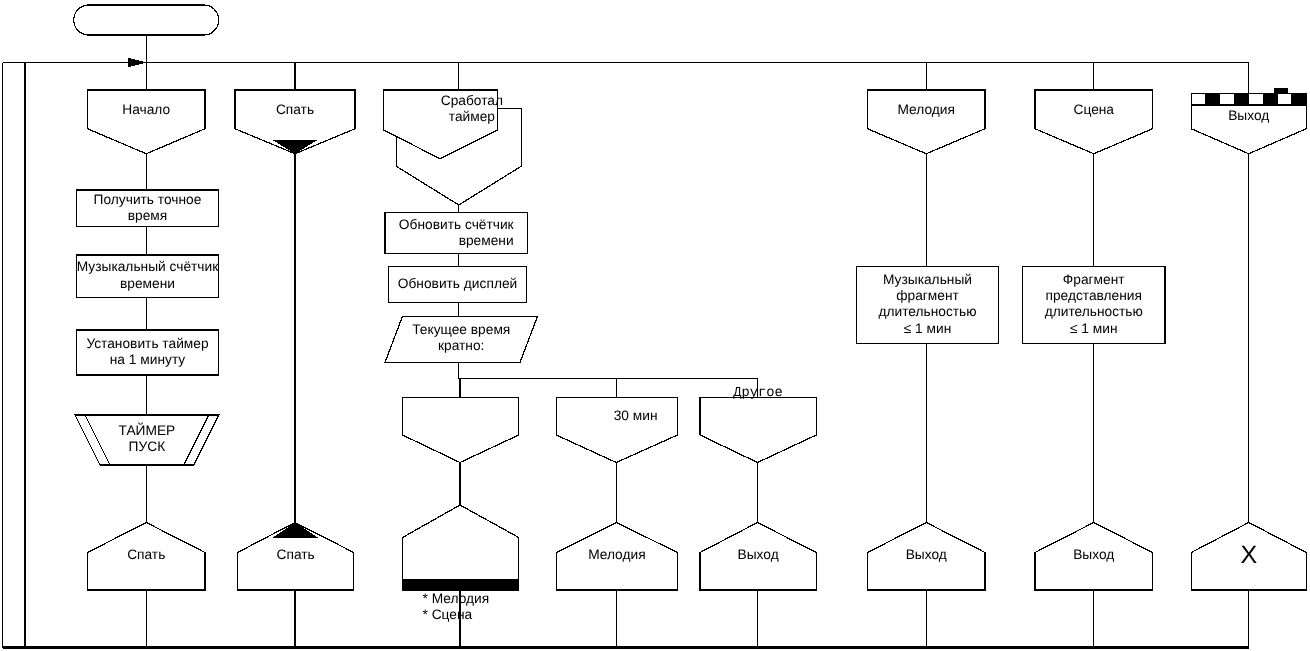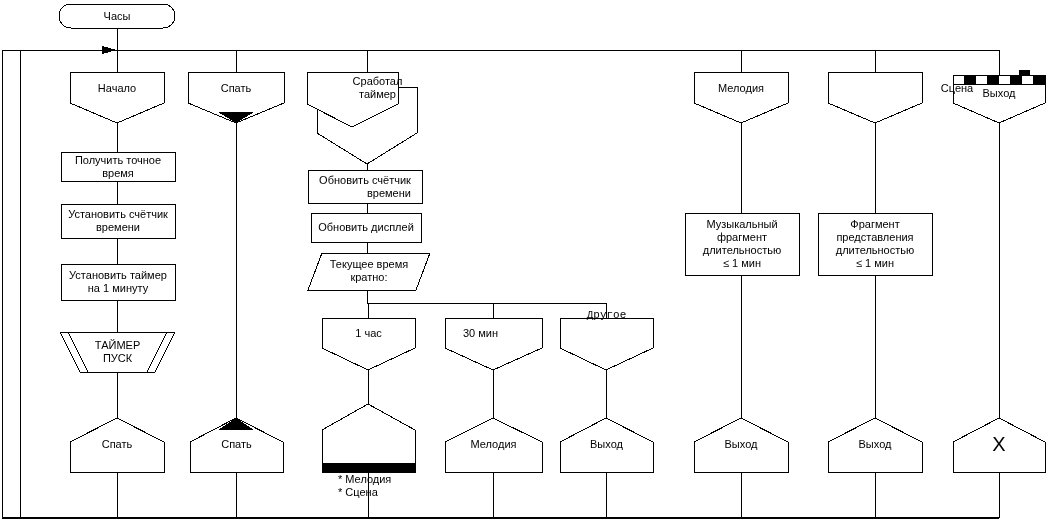--- a/index.html
+++ b/index.html
@@ -94,47 +94,45 @@
     <g fill="#000" stroke="none">
       <rect x="964" y="75" width="12" height="9"></rect>
       <rect x="987" y="75" width="12" height="9"></rect>
       <rect x="1010" y="75" width="12" height="9"></rect>
       <rect x="1033" y="75" width="12" height="9"></rect>
       <rect x="1019" y="70" width="11" height="5"></rect>
     </g>
     <path fill="none" stroke="#000" d="M953,84 H1045"></path>
   </svg>
 
-  <div class="lbl" style="left:59px;top:4px;width:116px;height:24px;">Часы</div>
 
   <div class="lbl" style="left:70px;top:74px;width:94px;height:28px;text-align:center;">Начало</div>
   <div class="lbl" style="left:188px;top:74px;width:96px;height:28px;">Спать</div>
   <div class="lbl" style="left:307px;top:72px;width:91px;height:32px;padding-left:25px;">Сработал
 таймер</div>
   <div class="lbl" style="left:694px;top:74px;width:94px;height:28px;">Мелодия</div>
-  <div class="lbl" style="left:872px;top:74px;width:94px;height:28px;padding-left:38px;">Сцена</div>
+  <div class="lbl" style="left:828px;top:74px;width:94px;height:28px;">Сцена</div>
   <div class="lbl" style="left:953px;top:85px;width:92px;height:17px;">Выход</div>
 
   <div class="lbl" style="left:61px;top:152px;width:114px;height:29px;">Получить точное
 время</div>
-  <div class="lbl" style="left:61px;top:204px;width:114px;height:34px;">Установить счётчик
+  <div class="lbl" style="left:61px;top:204px;width:114px;height:34px;">Музыкальный счётчик
 времени</div>
   <div class="lbl" style="left:61px;top:264px;width:114px;height:36px;text-align:center;">Установить таймер
 на 1 минуту</div>
   <div class="lbl" style="left:60px;top:332px;width:115px;height:40px;">ТАЙМЕР
 ПУСК</div>
 
   <div class="lbl" style="left:308px;top:170px;width:114px;height:33px;text-align:right;">Обновить счётчик
 времени</div>
   <div class="lbl" style="left:311px;top:213px;width:110px;height:29px;">Обновить дисплей</div>
   <div class="lbl" style="left:315px;top:252px;width:108px;height:38px;">Текущее время
 кратно:</div>
 
-  <div class="lbl" style="left:322px;top:318px;width:93px;height:30px;">1 час</div>
-  <div class="lbl" style="left:432px;top:318px;width:97px;height:30px;">30 мин</div>
+  <div class="lbl" style="left:460px;top:318px;width:97px;height:30px;">30 мин</div>
   <div class="lbl" style="left:560px;top:300px;width:93px;height:30px;font-family:Liberation Mono, monospace;">Другое</div>
 
   <div class="lbl" style="left:685px;top:215px;width:114px;height:58px;">Музыкальный
 фрагмент
 длительностью
 ≤ 1 мин</div>
   <div class="lbl" style="left:818px;top:215px;width:114px;height:58px;">Фрагмент
 представления
 длительностью
 ≤ 1 мин</div>

